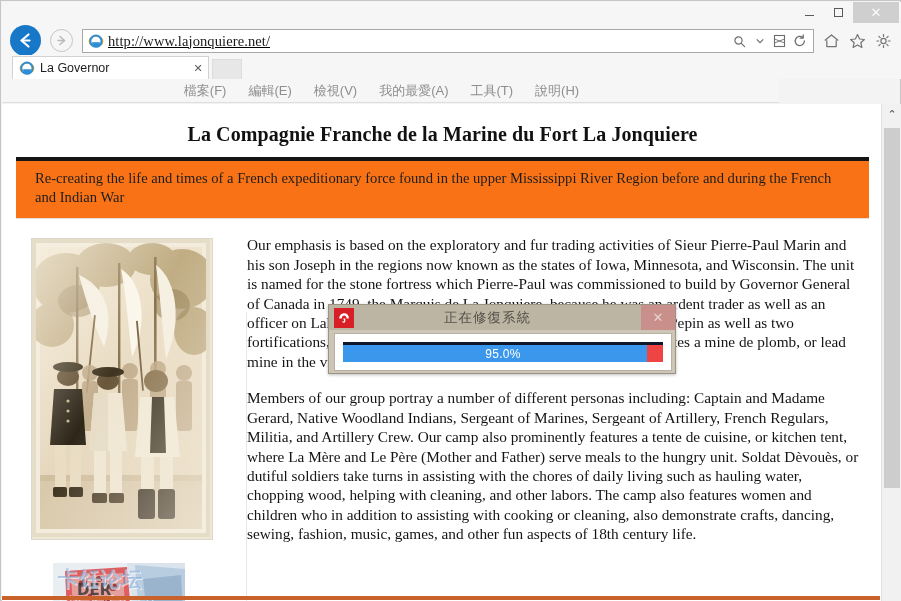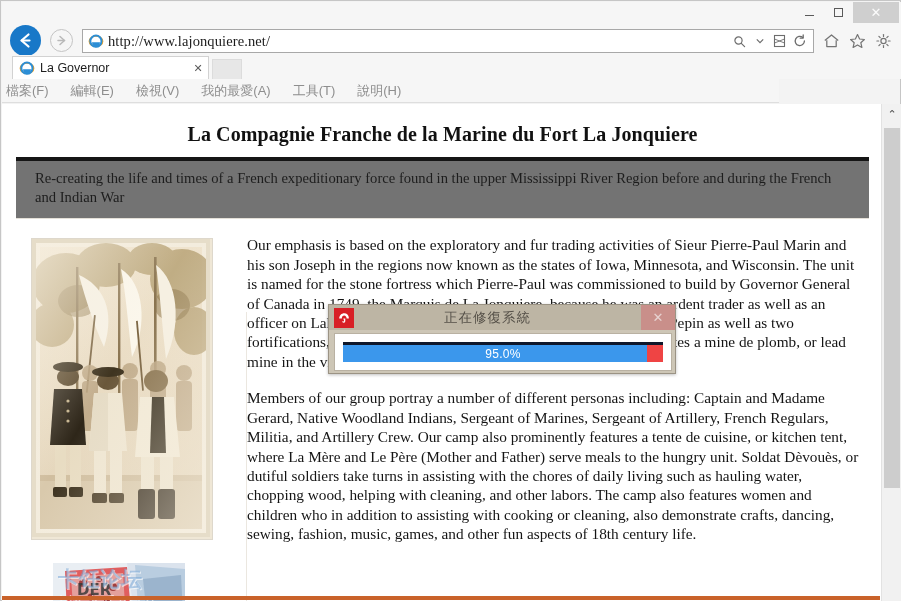--- a/index.html
+++ b/index.html
@@ -63,21 +63,21 @@
     border: 1px solid #c4c4c4; box-sizing: border-box;
     display: flex; align-items: center; justify-content: center;
     background: #f6f6f6;
   }
   .addrbox {
     position: absolute; left: 80px; top: 5px;
     width: 732px; height: 24px;
     background: #ffffff;
     border: 1px solid #a8a8a8;
     box-sizing: border-box;
-    display: flex; align-items: center;
+    display: flex; align-items: center; text-decoration: underline;
   }
   .ie-glyph {
     width: 16px; height: 16px; margin-left: 5px; margin-right: 4px;
     flex: 0 0 auto;
   }
   .addr-url {
     flex: 1 1 auto;
     font-family: "Liberation Serif", serif;
     font-size: 14.5px;
     color: #1a1a1a;
@@ -132,20 +132,21 @@
 
   
   .menubar {
     position: absolute; left: 1px; top: 78px;
     width: 777px; height: 24px;
     background: #f6f6f6;
     border-bottom: 1px solid #dedede;
     display: flex; align-items: center;
     padding-left: 4px;
     box-sizing: border-box;
+    justify-content: center;
   }
   .menuitem {
     font-size: 13px; color: #8e8e8e;
     margin-right: 22px;
     font-family: "Liberation Sans", sans-serif;
     white-space: nowrap;
   }
 
   
   .viewport {
@@ -176,21 +177,21 @@
     font-size: 20px;
     color: #111111;
     letter-spacing: 0.1px;
   }
   .rule-thick {
     margin-top: 11px;
     height: 4px; background: #151515;
     width: 853px;
   }
   .tagline-band {
-    background: #737373;
+    background: #f97316;
     padding: 8px 19px 12px 19px;
     border-bottom: 1px solid #e4e0d8;
   }
   .tagline {
     font-family: "Liberation Serif", serif;
     font-size: 14.6px;
     color: #1d1d1d;
     line-height: 1.28;
   }
 

